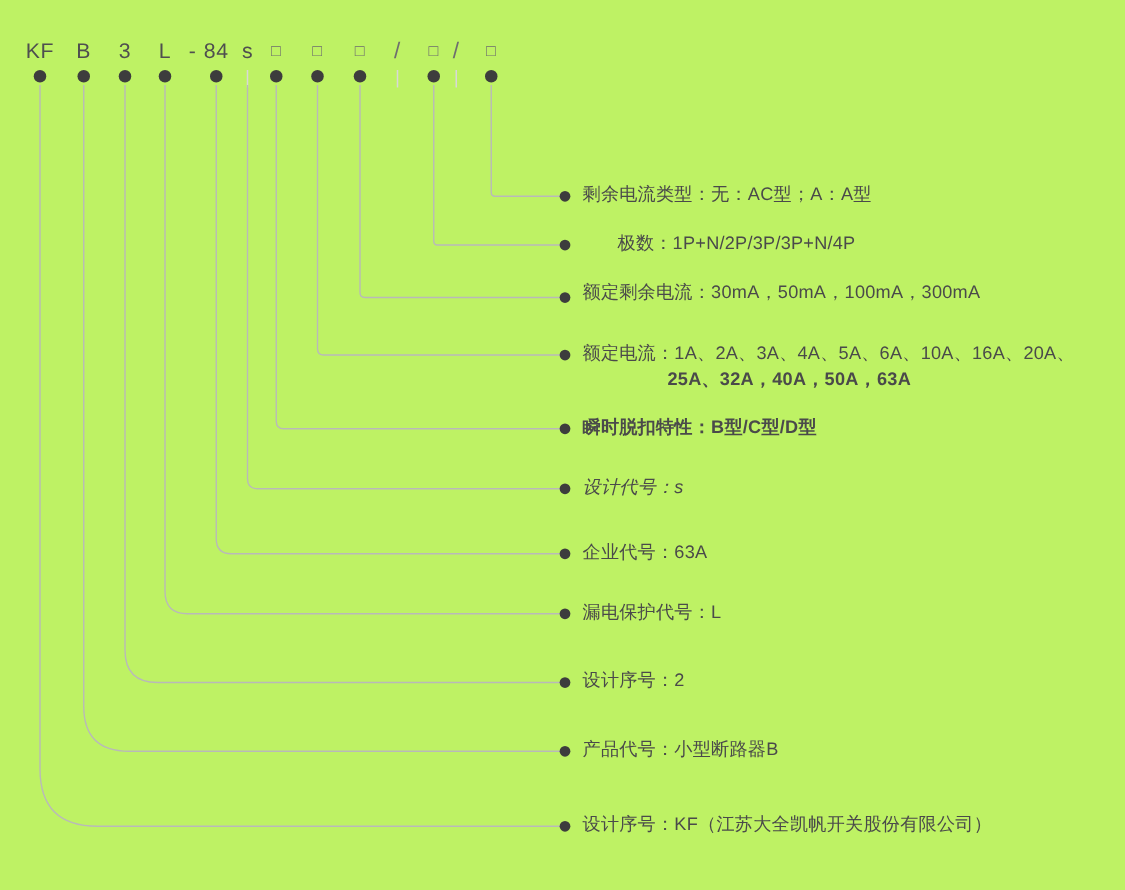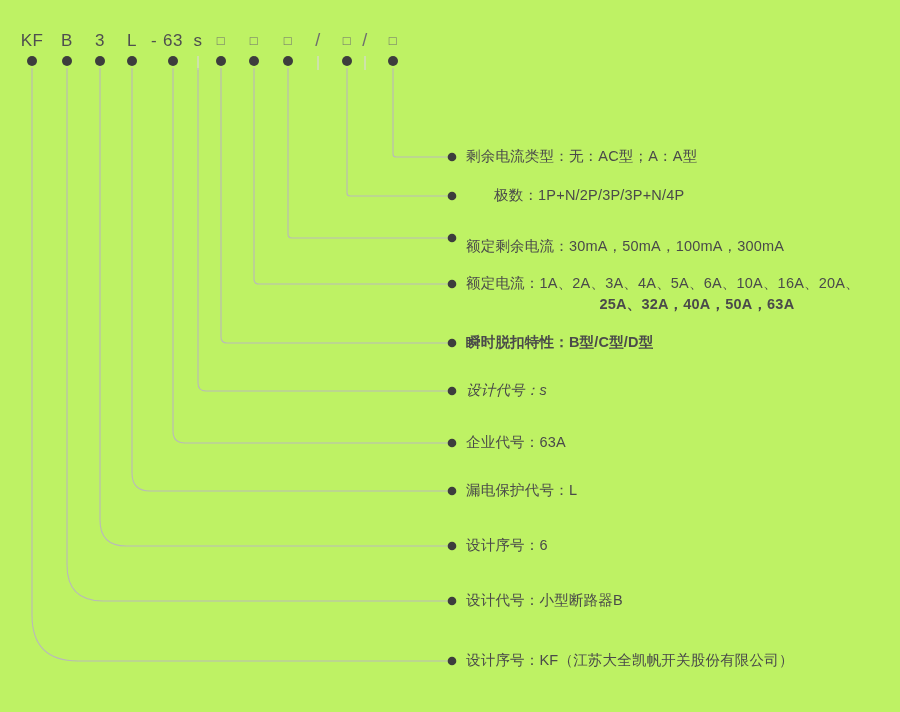--- a/index.html
+++ b/index.html
@@ -53,40 +53,39 @@
   }
   
   .label {
     position: absolute;
     left: 466px;
     font-size: 14.5px;
     color: #4a4a4a;
     line-height: 21px;
     white-space: pre;
     letter-spacing: 0.2px;
-    text-align: center;
   }
   .label .l2 {
     display: block;
     padding-left: 68px;
     font-weight: bold;
   }
 </style>
 </head>
 <body>
 
 <div id="page">
 
   <div id="code-row">
       <div class="code-token" style="left: 32px;">KF</div>
       <div class="code-token" style="left: 67px;">B</div>
       <div class="code-token" style="left: 100px;">3</div>
       <div class="code-token" style="left: 132px;">L</div>
       <div class="code-token" style="left: 154px;">-</div>
-      <div class="code-token" style="left: 173px;">63</div>
+      <div class="code-token" style="left: 173px;">84</div>
       <div class="code-token" style="left: 198px;">s</div>
       <div class="code-token sq" style="left: 221px;">□</div>
       <div class="code-token sq" style="left: 254px;">□</div>
       <div class="code-token sq" style="left: 288px;">□</div>
       <div class="code-token slash" style="left: 318px;">/</div>
       <div class="code-token sq" style="left: 347px;">□</div>
       <div class="code-token slash" style="left: 365px;">/</div>
       <div class="code-token sq" style="left: 393px;">□</div>
     </div>
 
@@ -124,24 +123,24 @@
       <circle cx="221" cy="61" r="5" fill="#3d3d3d"></circle>
       <circle cx="254" cy="61" r="5" fill="#3d3d3d"></circle>
       <circle cx="288" cy="61" r="5" fill="#3d3d3d"></circle>
       <circle cx="347" cy="61" r="5" fill="#3d3d3d"></circle>
       <circle cx="393" cy="61" r="5" fill="#3d3d3d"></circle>
     </svg>
 
   <div id="labels">
       <div class="label" style="top: 146px;">剩余电流类型：无：AC型；A：A型</div>
       <div class="label" style="top: 185px; margin-left: 28px;">极数：1P+N/2P/3P/3P+N/4P</div>
-      <div class="label" style="top: 236px;">额定剩余电流：30mA，50mA，100mA，300mA</div>
+      <div class="label" style="top: 224px;">额定剩余电流：30mA，50mA，100mA，300mA</div>
       <div class="label" style="top: 273px;">额定电流：1A、2A、3A、4A、5A、6A、10A、16A、20A、<span class="l2">25A、32A，40A，50A，63A</span></div>
       <div class="label" style="top: 332px; font-weight: bold;">瞬时脱扣特性：B型/C型/D型</div>
       <div class="label" style="top: 380px; font-style: italic;">设计代号：s</div>
       <div class="label" style="top: 432px;">企业代号：63A</div>
       <div class="label" style="top: 480px;">漏电保护代号：L</div>
-      <div class="label" style="top: 535px;">设计序号：6</div>
-      <div class="label" style="top: 590px;">设计代号：小型断路器B</div>
+      <div class="label" style="top: 535px;">设计序号：2</div>
+      <div class="label" style="top: 590px;">产品代号：小型断路器B</div>
       <div class="label" style="top: 650px;">设计序号：KF（江苏大全凯帆开关股份有限公司）</div>
     </div>
 
 </div>
 
 </body></html>

